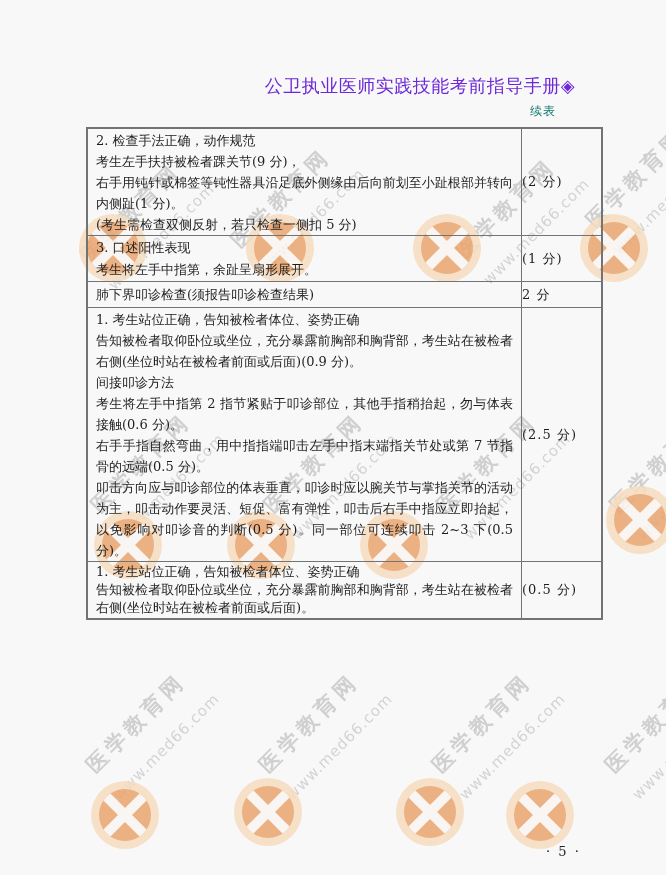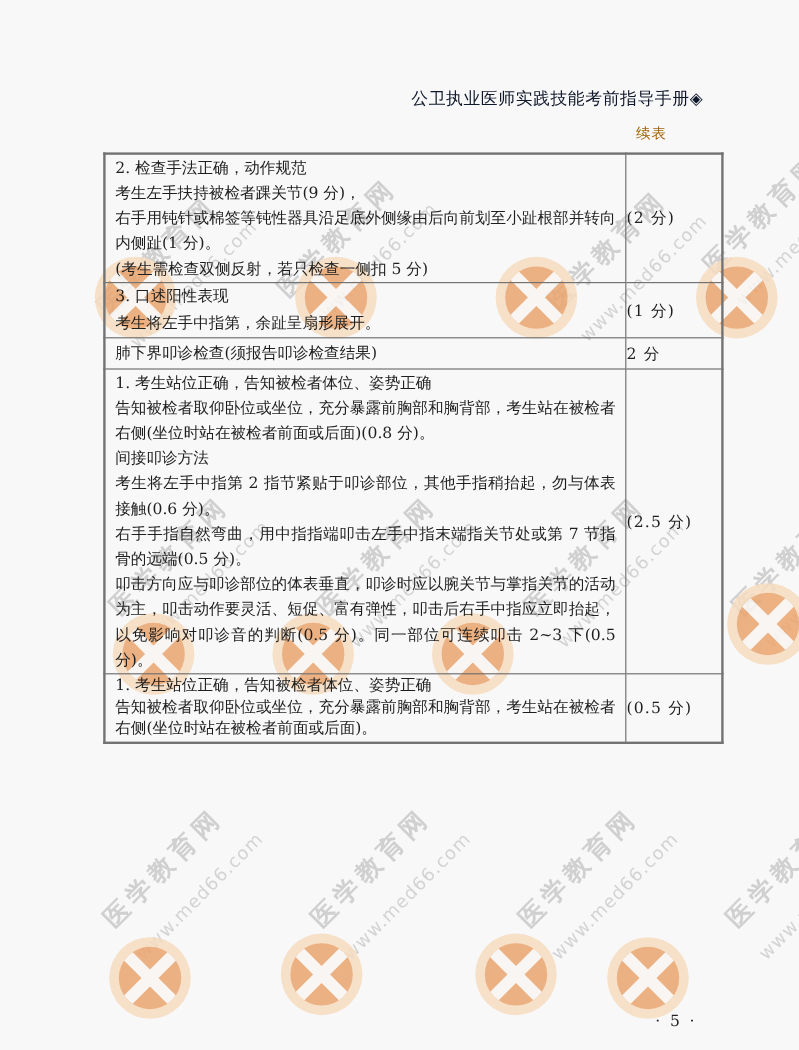--- a/index.html
+++ b/index.html
@@ -17,22 +17,22 @@
          font-size:15px;letter-spacing:1px;color:rgba(172,172,172,.48);white-space:nowrap;}
   .wm-circle{position:absolute;width:68px;height:68px;transform:translate(-50%,-50%);
              border-radius:50%;background:#f7dcc0;display:flex;align-items:center;justify-content:center;opacity:.85;}
   .wm-disc{width:52px;height:52px;border-radius:50%;background:#eca express;position:relative;overflow:hidden;}
   .wm-disc{background:#eba56e;position:relative;overflow:hidden;}
   .wm-bar{position:absolute;left:-7px;top:21px;width:66px;height:10px;border-radius:5px;background:#f8f5f1;}
   .wm-bar.b1{transform:rotate(45deg);}
   .wm-bar.b2{transform:rotate(-45deg);}
 
   
-  .header-title{position:absolute;top:74px;right:80px;font-size:14px;color:#0f172a;z-index:2;letter-spacing:.5px;}
-  .continued{position:absolute;top:103px;right:110px;font-size:12px;color:#a16207;z-index:2;letter-spacing:1px;}
+  .header-title{position:absolute;top:74px;right:91px;font-size:18px;color:#6d28d9;z-index:2;letter-spacing:.5px;}
+  .continued{position:absolute;top:103px;right:110px;font-size:12px;color:#0f766e;z-index:2;letter-spacing:1px;}
   .page-number{position:absolute;top:844px;left:546px;font-size:13px;color:#222;z-index:2;letter-spacing:2px;}
 
   
   table.score-table{position:absolute;left:86px;top:127px;width:497px;z-index:1;
         border-collapse:collapse;table-layout:fixed;background:transparent;}
   table.score-table,.score-table td{border:1px solid #737373;}
   table.score-table{border-width:2px;}
   .score-table td{padding:0;}
   td.content{width:417px;vertical-align:top;padding:1px 8px 0 8px;
              font-size:13px;color:#1e1e1e;text-align:justify;}
@@ -199,21 +199,21 @@
     </tr>
     <tr class="h3">
       <td class="content section-cell">
         <p>肺下界叩诊检查(须报告叩诊检查结果)</p>
       </td>
       <td class="score">2 分</td>
     </tr>
     <tr class="h4">
       <td class="content">
         <p>1. 考生站位正确，告知被检者体位、姿势正确</p>
-        <p>告知被检者取仰卧位或坐位，充分暴露前胸部和胸背部，考生站在被检者右侧(坐位时站在被检者前面或后面)(0.8 分)。</p>
+        <p>告知被检者取仰卧位或坐位，充分暴露前胸部和胸背部，考生站在被检者右侧(坐位时站在被检者前面或后面)(0.9 分)。</p>
         <p>间接叩诊方法</p>
         <p>考生将左手中指第 2 指节紧贴于叩诊部位，其他手指稍抬起，勿与体表接触(0.6 分)。</p>
         <p>右手手指自然弯曲，用中指指端叩击左手中指末端指关节处或第 7 节指骨的远端(0.5 分)。</p>
         <p>叩击方向应与叩诊部位的体表垂直，叩诊时应以腕关节与掌指关节的活动为主，叩击动作要灵活、短促、富有弹性，叩击后右手中指应立即抬起，以免影响对叩诊音的判断(0.5 分)。同一部位可连续叩击 2~3 下(0.5 分)。</p>
       </td>
       <td class="score">(2.5 分)</td>
     </tr>
     <tr class="h8">
       <td class="content">
         <p>1. 考生站位正确，告知被检者体位、姿势正确</p>

